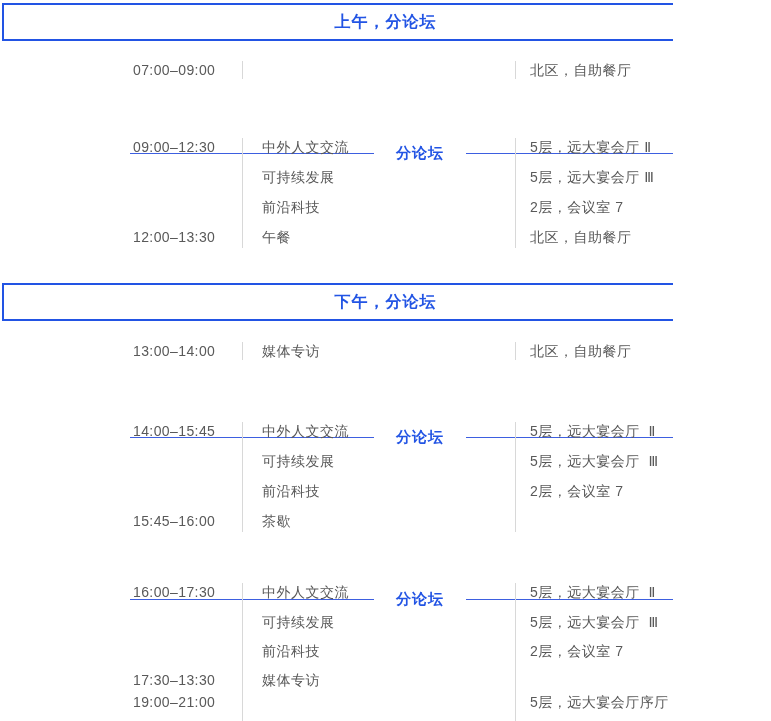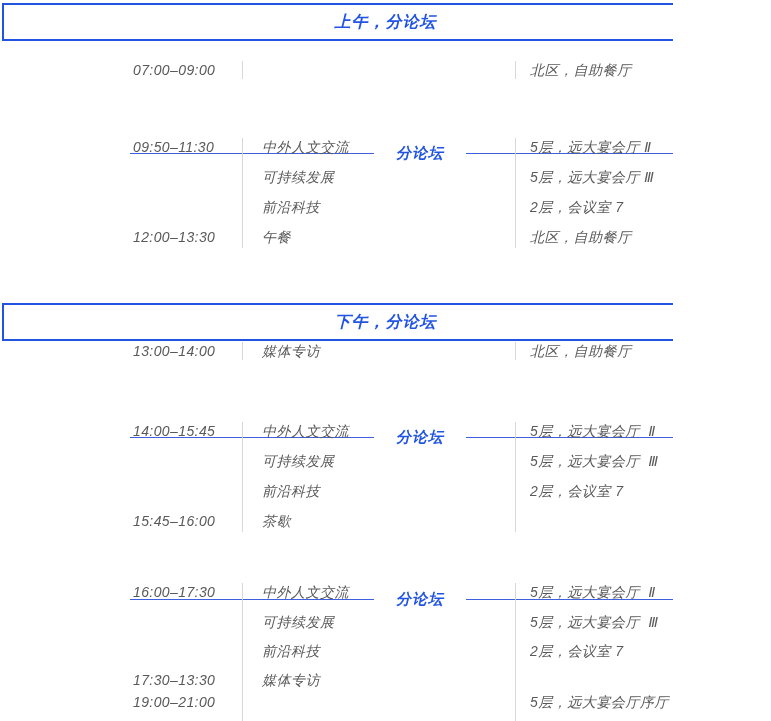--- a/index.html
+++ b/index.html
@@ -8,21 +8,20 @@
     --text:#595959;
     --bar:#d8d8d8;
     --bg:#ffffff;
   }
   *{margin:0;padding:0;box-sizing:border-box;}
   html,body{background:var(--bg);}
   body{font-family:"Liberation Sans","DejaVu Sans",sans-serif;}
   #page{
     position:relative;width:673px;height:721px;background:var(--bg);
     overflow:hidden;
-    font-style:italic;
   }
   .section-header{
     position:absolute;left:2px;width:767px;height:38px;
     border:2px solid var(--accent);background:#fff;
     display:flex;align-items:center;justify-content:center;
   }
   .section-header span{
     color:var(--accent);font-weight:bold;font-size:16px;letter-spacing:1px;
   }
   .forum-divider{
@@ -65,41 +64,41 @@
   <div class="forum-divider" style="top:101px">
     <span class="dline"></span>
     <span class="dlabel">分论坛</span>
     <span class="dline"></span>
   </div>
 
   <div class="vbar" style="left:242px;top:138px;height:110px"></div>
   <div class="vbar" style="left:515px;top:138px;height:110px"></div>
 
   <div class="row" style="top:137px">
-    <div class="time">09:50–11:30</div>
+    <div class="time">09:00–12:30</div>
     <div class="event">中外人文交流</div>
     <div class="loc">5层，远大宴会厅 Ⅱ</div>
   </div>
   <div class="row" style="top:167px">
     <div class="time"></div>
     <div class="event">可持续发展</div>
     <div class="loc">5层，远大宴会厅 Ⅲ</div>
   </div>
   <div class="row" style="top:197px">
     <div class="time"></div>
     <div class="event">前沿科技</div>
     <div class="loc">2层，会议室 7</div>
   </div>
   <div class="row" style="top:227px">
     <div class="time">12:00–13:30</div>
     <div class="event">午餐</div>
     <div class="loc">北区，自助餐厅</div>
   </div>
 
-  <div class="section-header" style="top:303px">
+  <div class="section-header" style="top:283px">
     <span>下午，分论坛</span>
   </div>
 
   <div class="row" style="top:341px">
     <div class="time">13:00–14:00</div>
     <div class="event">媒体专访</div>
     <div class="loc">北区，自助餐厅</div>
   </div>
   <div class="vbar" style="left:242px;top:342px;height:18px"></div>
   <div class="vbar" style="left:515px;top:342px;height:18px"></div>

